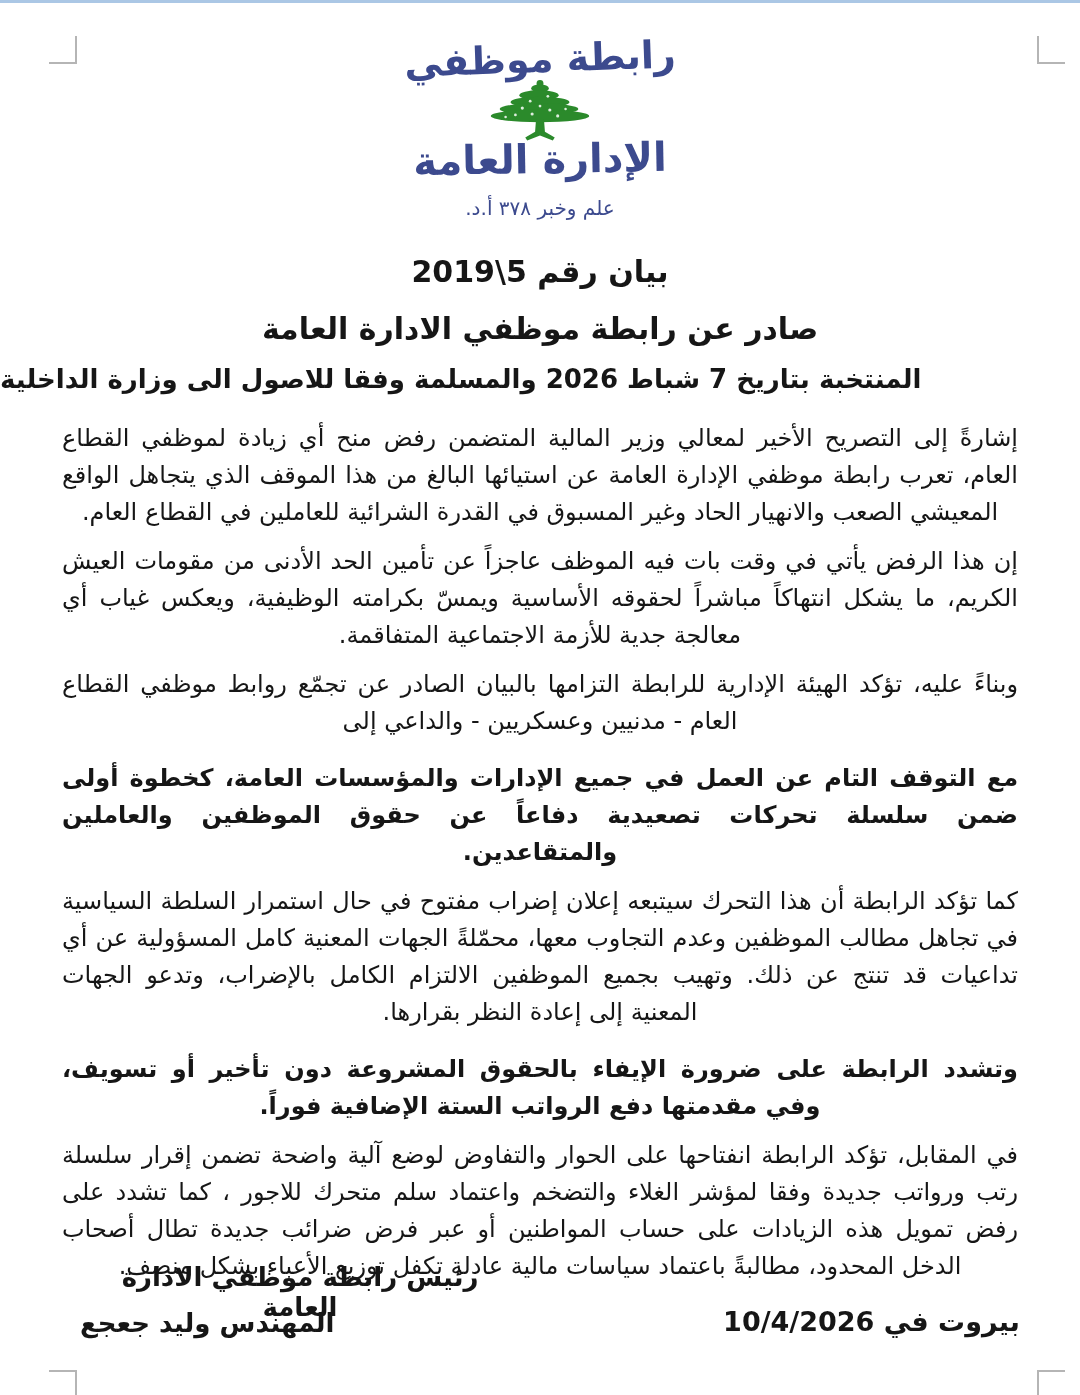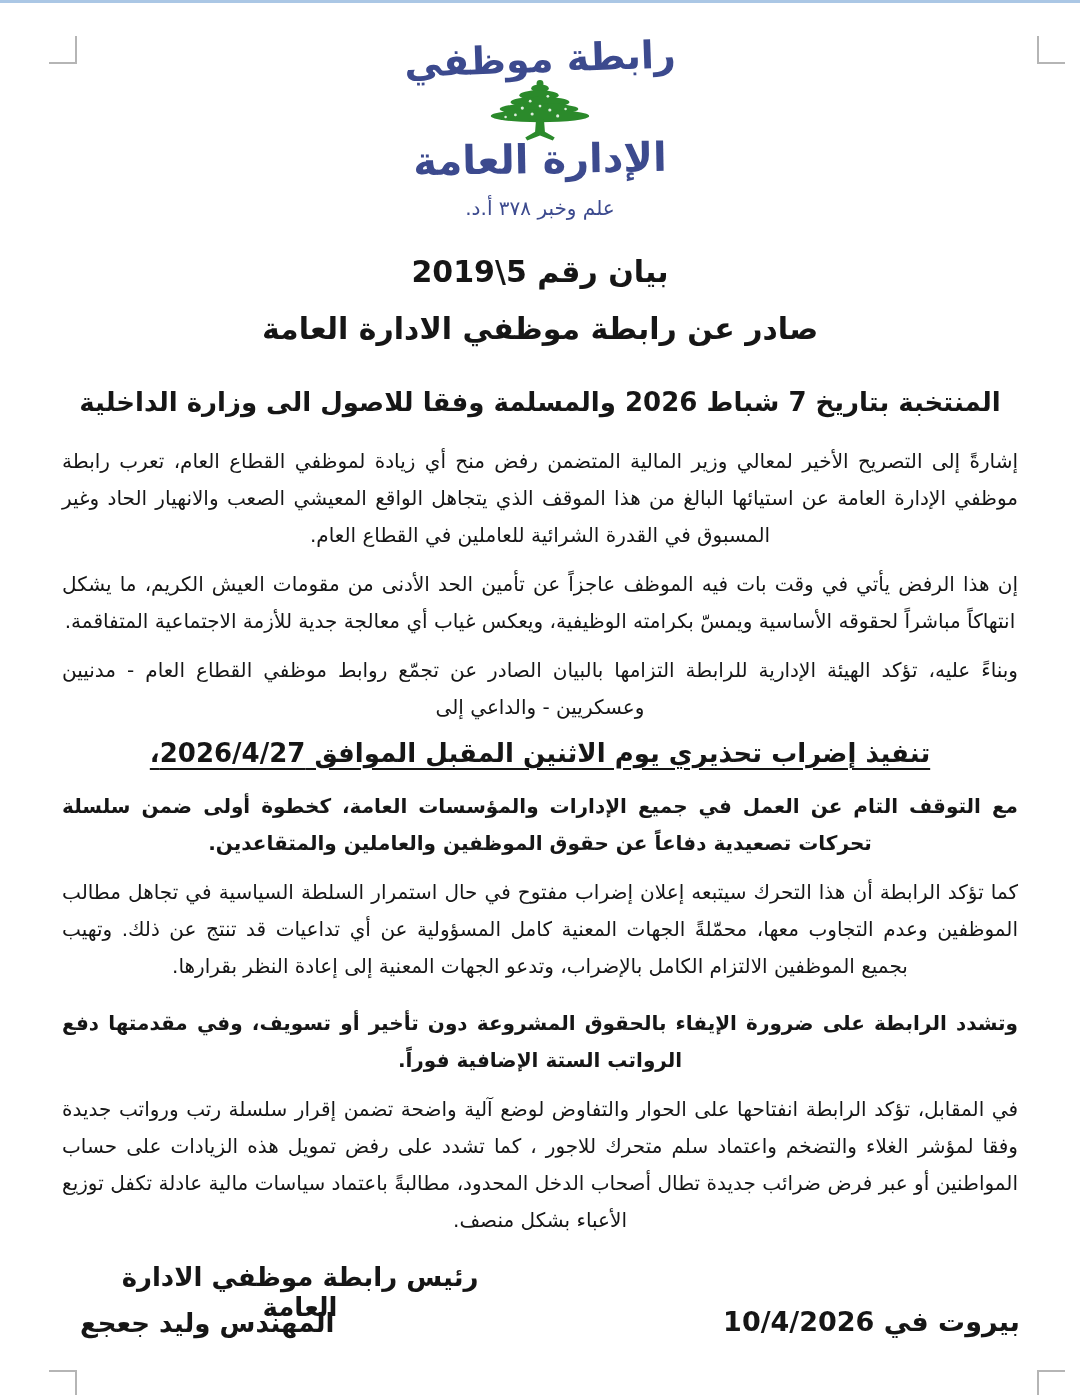--- a/index.html
+++ b/index.html
@@ -18,25 +18,25 @@
 
   .logo { text-align:center; padding-top:38px; color:#3c4a8e; line-height:1.12; }
   .logo-name { font-size:38px; font-weight:bold; transform:rotate(-2deg); }
   .cedar { display:block; margin:-2px auto -10px; }
   .logo-org  { font-size:40px; font-weight:bold; transform:rotate(-1deg); margin-top:2px; }
   .logo-permit { font-size:20px; margin-top:16px; }
 
   .title1, .title2 { font-size:30px; font-weight:bold; text-align:center; }
   .title1 { margin-top:34px; }
   .title2 { margin-top:22px; }
-  .title3 { font-size:26px; font-weight:bold; text-align:center; margin-top:41px; }
+  .title3 { font-size:26px; font-weight:bold; text-align:left; margin-top:18px; }
 
   .content { padding:26px 62px 0 62px; }
   .para {
-    font-size:20px; line-height:37px; margin:0 0 12px 0;
+    font-size:24px; line-height:37px; margin:0 0 12px 0;
     text-align:justify; text-align-last:center;
   }
   .para.bold { font-weight:bold;margin-top:20px; }
   .strike-line {
     font-size:26px; font-weight:bold; text-align:center;
     text-decoration:underline; text-decoration-thickness:2px; text-underline-offset:6px;
     margin:6px 0 16px 0;
   }
 
   .signature { position:absolute; left:0; top:1262px; width:1080px; height:110px; }
@@ -85,21 +85,20 @@
   </div>
 
   <div class="title1">بيان رقم 5\2019</div>
   <div class="title2">صادر عن رابطة موظفي الادارة العامة</div>
   <div class="title3">المنتخبة بتاريخ 7 شباط 2026 والمسلمة وفقا للاصول الى وزارة الداخلية</div>
 
   <div class="content">
     <p class="para">إشارةً إلى التصريح الأخير لمعالي وزير المالية المتضمن رفض منح أي زيادة لموظفي القطاع العام، تعرب رابطة موظفي الإدارة العامة عن استيائها البالغ من هذا الموقف الذي يتجاهل الواقع المعيشي الصعب والانهيار الحاد وغير المسبوق في القدرة الشرائية للعاملين في القطاع العام.</p>
     <p class="para">إن هذا الرفض يأتي في وقت بات فيه الموظف عاجزاً عن تأمين الحد الأدنى من مقومات العيش الكريم، ما يشكل انتهاكاً مباشراً لحقوقه الأساسية ويمسّ بكرامته الوظيفية، ويعكس غياب أي معالجة جدية للأزمة الاجتماعية المتفاقمة.</p>
     <p class="para">وبناءً عليه، تؤكد الهيئة الإدارية للرابطة التزامها بالبيان الصادر عن تجمّع روابط موظفي القطاع العام - مدنيين وعسكريين - والداعي إلى</p>
-    <div class="strike-line">تنفيذ إضراب تحذيري يوم الاثنين المقبل الموافق 2026/4/27،</div>
     <p class="para bold">مع التوقف التام عن العمل في جميع الإدارات والمؤسسات العامة، كخطوة أولى ضمن سلسلة تحركات تصعيدية دفاعاً عن حقوق الموظفين والعاملين والمتقاعدين.</p>
     <p class="para">كما تؤكد الرابطة أن هذا التحرك سيتبعه إعلان إضراب مفتوح في حال استمرار السلطة السياسية في تجاهل مطالب الموظفين وعدم التجاوب معها، محمّلةً الجهات المعنية كامل المسؤولية عن أي تداعيات قد تنتج عن ذلك. وتهيب بجميع الموظفين الالتزام الكامل بالإضراب، وتدعو الجهات المعنية إلى إعادة النظر بقرارها.</p>
     <p class="para bold">وتشدد الرابطة على ضرورة الإيفاء بالحقوق المشروعة دون تأخير أو تسويف، وفي مقدمتها دفع الرواتب الستة الإضافية فوراً.</p>
     <p class="para">في المقابل، تؤكد الرابطة انفتاحها على الحوار والتفاوض لوضع آلية واضحة تضمن إقرار سلسلة رتب ورواتب جديدة وفقا لمؤشر الغلاء والتضخم واعتماد سلم متحرك للاجور ، كما تشدد على رفض تمويل هذه الزيادات على حساب المواطنين أو عبر فرض ضرائب جديدة تطال أصحاب الدخل المحدود، مطالبةً باعتماد سياسات مالية عادلة تكفل توزيع الأعباء بشكل منصف.</p>
   </div>
 
   <div class="signature">
     <div class="sig-title">رئيس رابطة موظفي الادارة العامة</div>
     <div class="sig-name">المهندس وليد جعجع</div>
     <div class="sig-date">بيروت في 10/4/2026</div>

